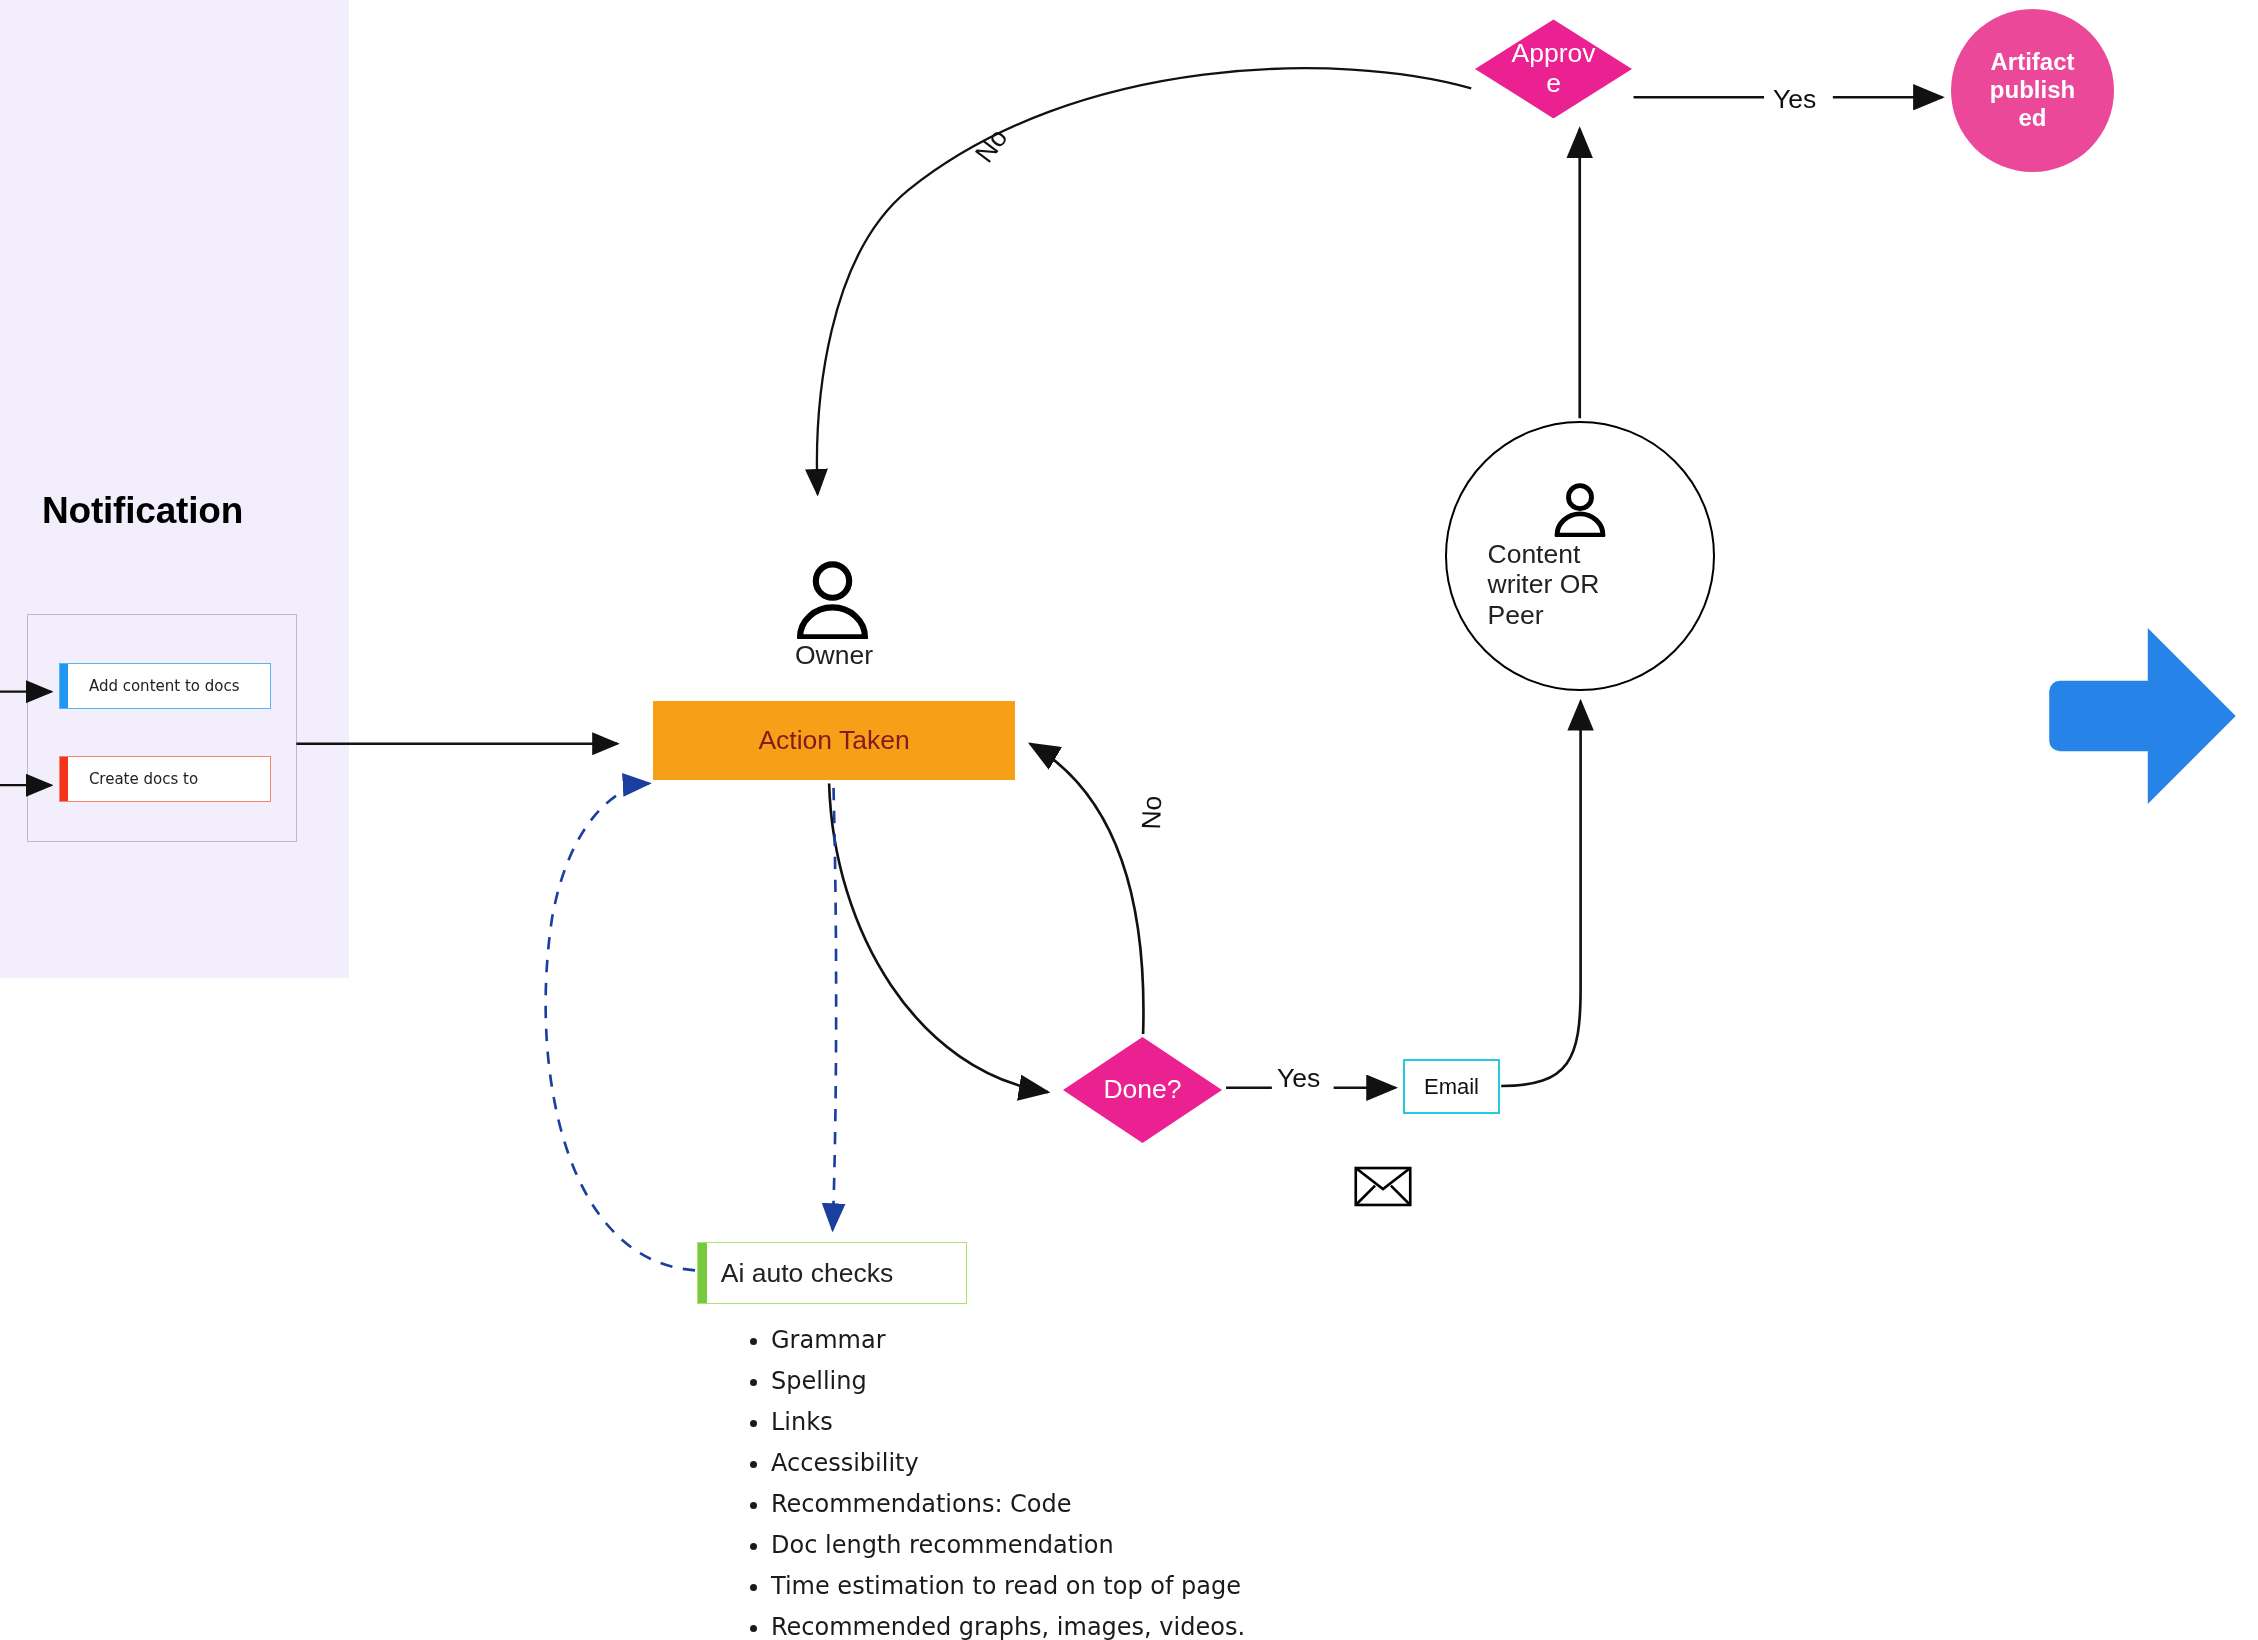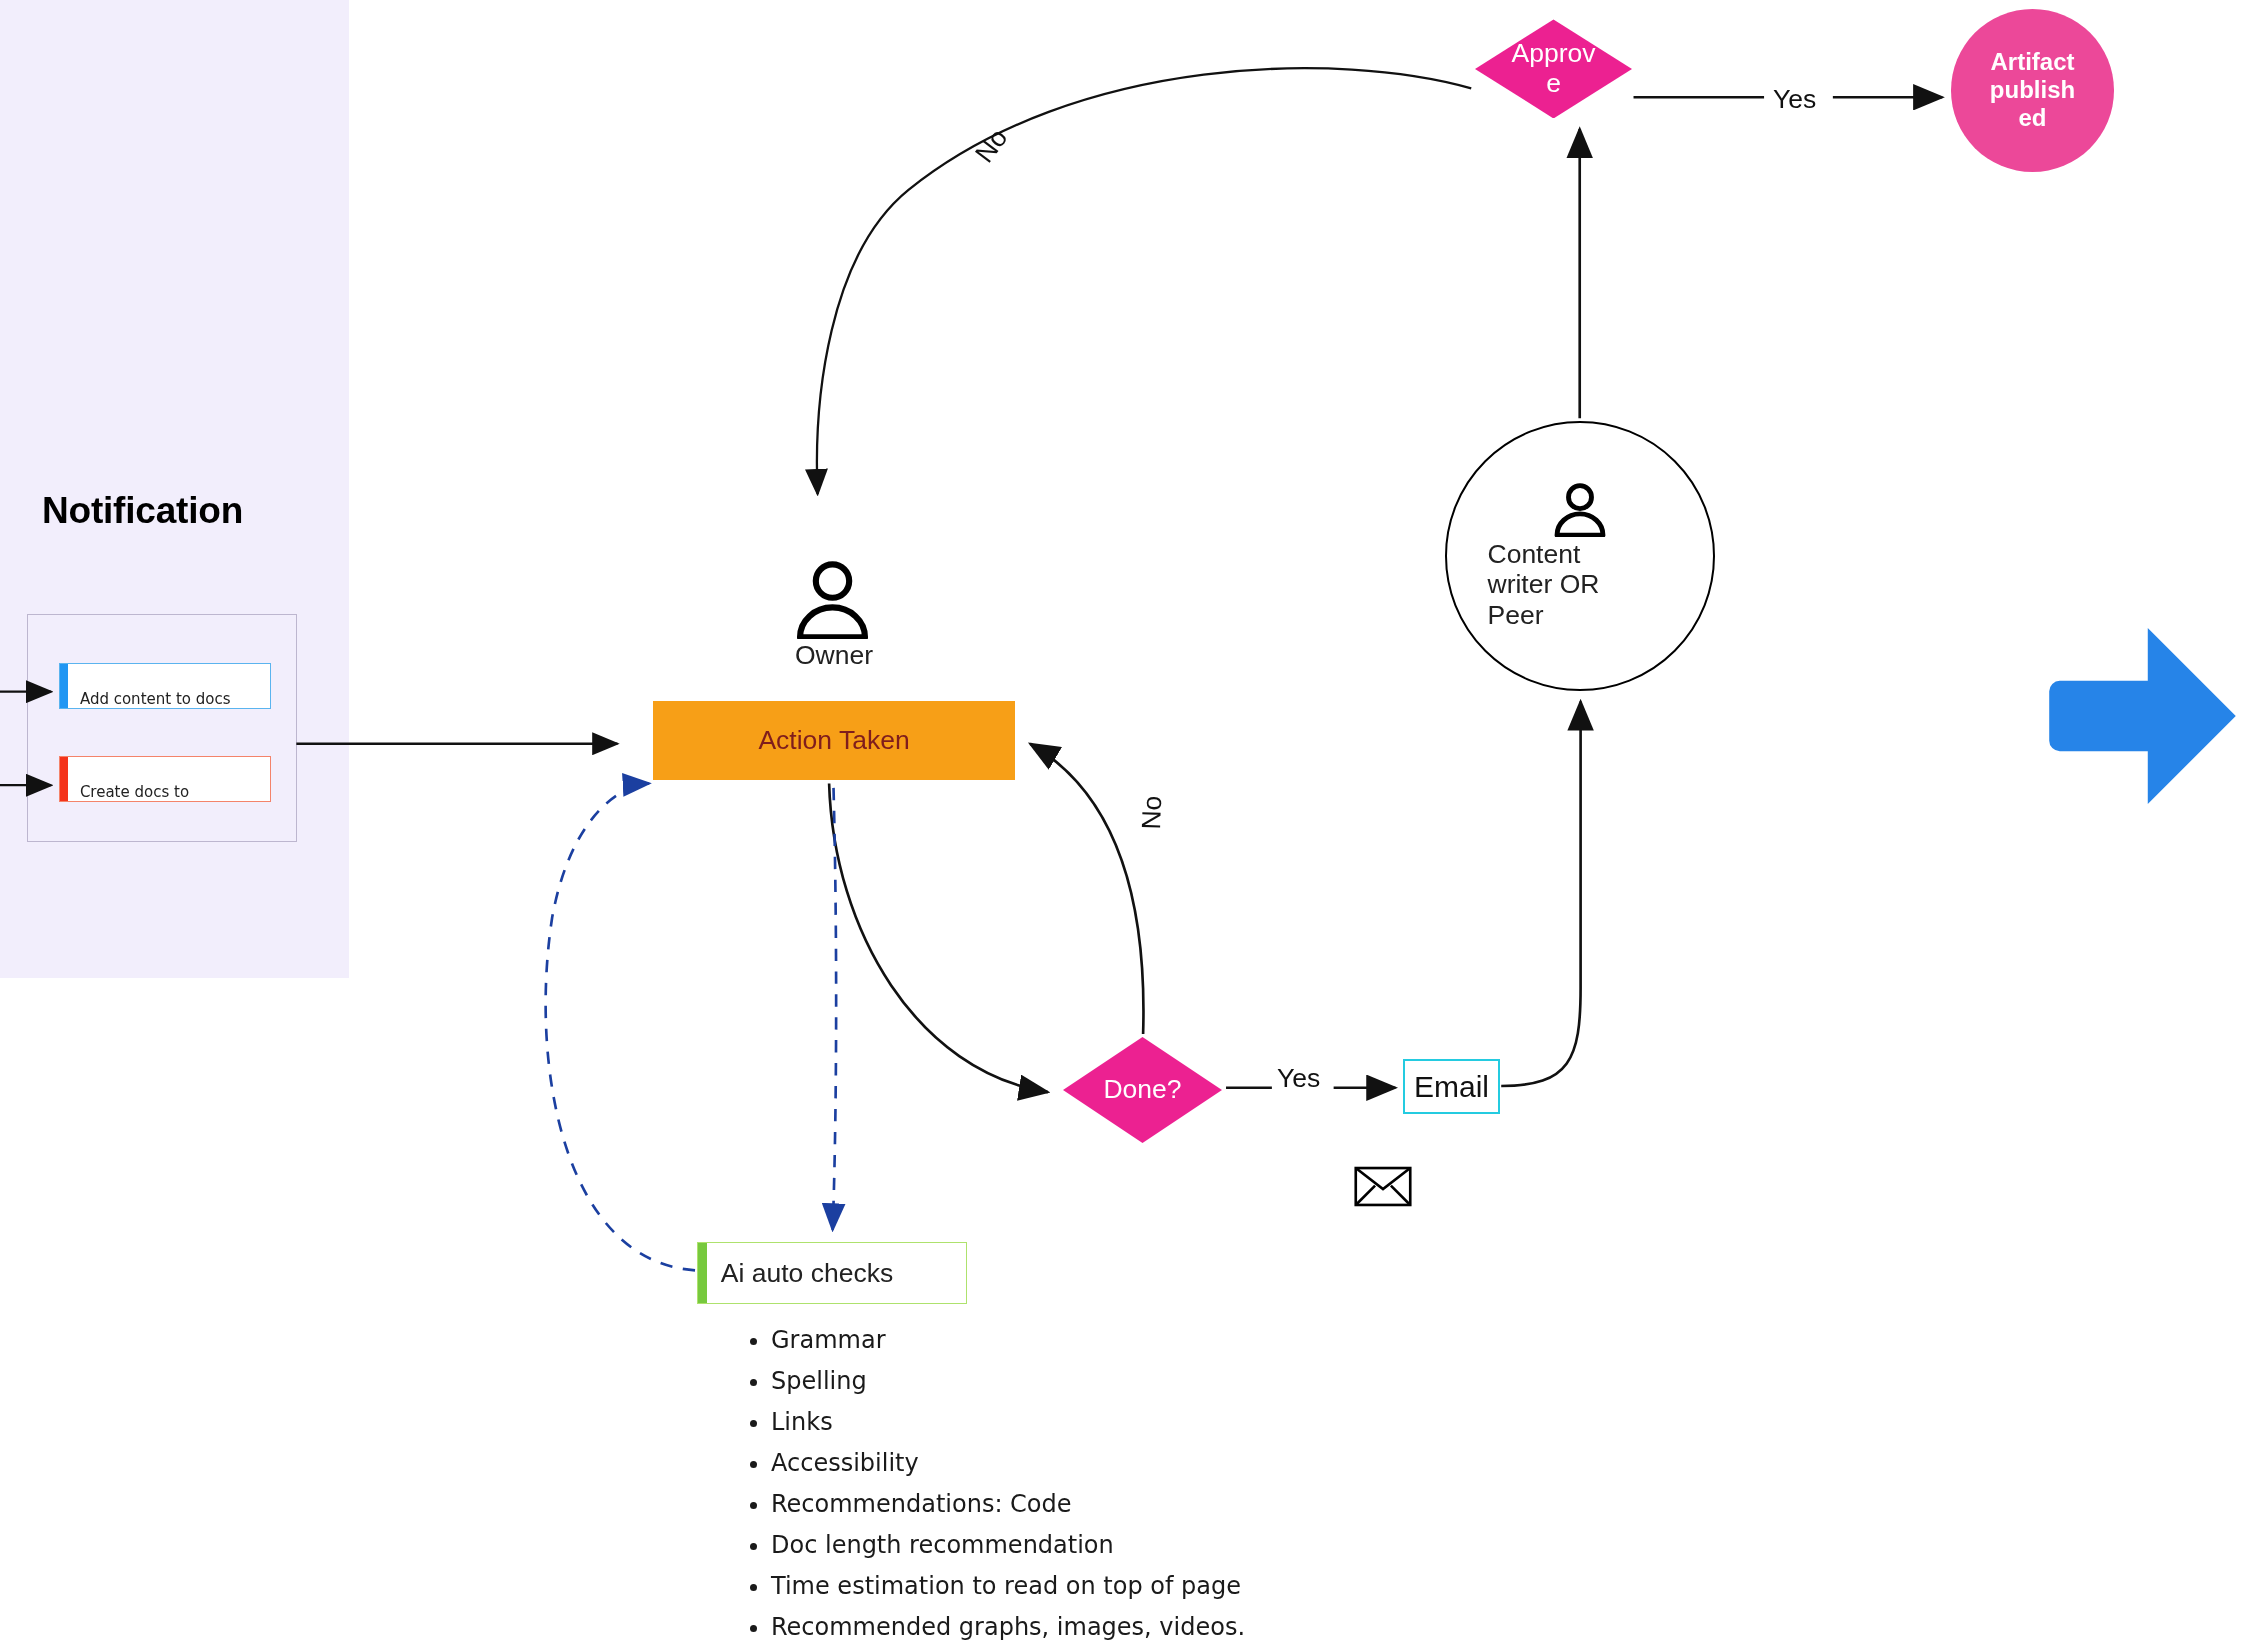--- a/index.html
+++ b/index.html
@@ -7,21 +7,21 @@
        font-family:"Liberation Sans",sans-serif;color:#1a1a1a;}
   .abs{position:absolute;}
 
   
   #notif-band{left:0;top:0;width:349px;height:978px;background:#f2eefc;}
   #notif-title{left:42px;top:491px;width:221px;font-size:37px;font-weight:bold;
                line-height:1.08;color:#000;letter-spacing:-0.2px;}
   #notif-panel{left:26.5px;top:614px;width:270px;height:228px;
                border:1.8px solid #bdb6cf;background:transparent;box-sizing:border-box;}
   .notif-card{position:absolute;left:31px;width:212px;height:46px;background:#fff;
-              box-sizing:border-box;display:flex;align-items:flex-end;}
+              box-sizing:border-box;display:flex;align-items:center;gap:9px;}
   .notif-card .bar{width:8px;height:100%;flex:0 0 8px;}
   .notif-card .ctext{font-size:15px;color:#222;padding-left:12.4px;
                      font-family:"DejaVu Sans",sans-serif;}
   #card-add{top:48px;border:1.3px solid #5ab4ef;}
   #card-add .bar{background:#2196f3;}
   #card-create{top:141px;border:1.3px solid #f4836a;}
   #card-create .bar{background:#f4331b;}
 
   
   #action-box{left:653px;top:701px;width:362px;height:79px;background:#f79f17;
@@ -30,21 +30,21 @@
   #owner-label{left:653px;top:640px;width:362px;text-align:center;font-size:26.5px;color:#222;}
   #owner-icon{left:775px;top:560px;width:115px;height:79px;}
 
   #done-diamond{left:1063px;top:1037px;width:159px;height:106px;background:#ec2191;
                 clip-path:polygon(50% 0,100% 50%,50% 100%,0 50%);
                 display:flex;flex-direction:row;align-items:center;
                 justify-content:center;color:#fff;font-size:26.5px;line-height:1.12;}
   #label-yes-1{left:1277px;top:1063px;font-size:26.5px;color:#111;}
   #email-box{left:1403px;top:1059px;width:97px;height:55px;background:#fff;
              border:2.6px solid #24cbe0;box-sizing:border-box;display:flex;
-             align-items:center;justify-content:center;font-size:30px;color:#111;}
+             align-items:center;justify-content:center;font-size:22px;color:#111;}
   #envelope-icon{left:1354px;top:1166px;width:58px;height:41px;}
 
   #circle-node{left:1445px;top:421px;width:270px;height:270px;border:2.6px solid #000;
                border-radius:50%;background:#fff;box-sizing:border-box;
                display:flex;flex-direction:column;align-items:center;justify-content:center;}
   #circle-node .person{width:76px;height:55px;margin-bottom:1.8px;}
   #circle-node .ctxt{font-size:26.5px;line-height:1.15;color:#222;width:185px;}
 
   #approve-diamond{left:1475px;top:19.4px;width:157px;height:99px;background:#ec2191;
                    clip-path:polygon(50% 0,100% 50%,50% 100%,0 50%);

